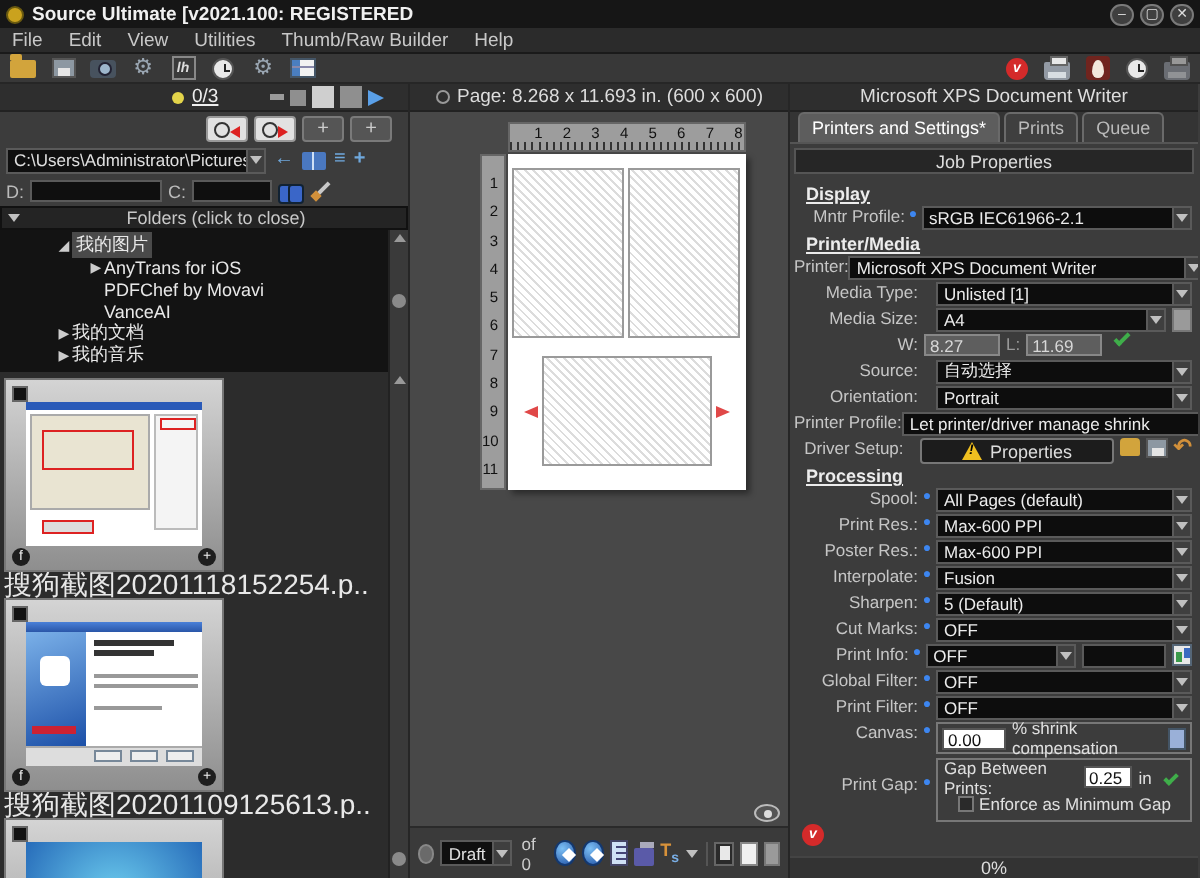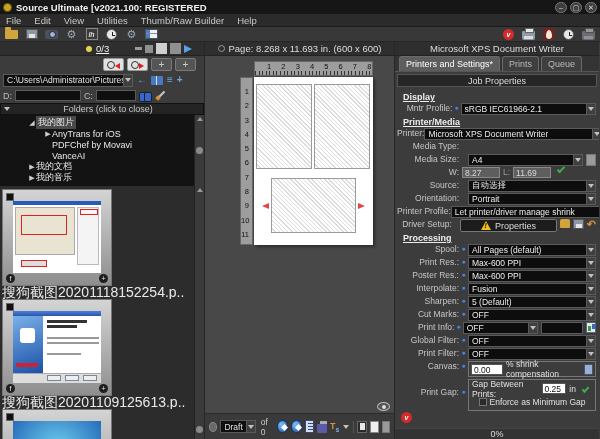--- a/index.html
+++ b/index.html
@@ -521,20 +521,26 @@
           <span class="fval">Microsoft XPS Document Writer</span>
           <span class="ddbtn">
               <i class="dd-arrow"></i>
             </span>
         </div>
       </div>
 
       <div class="frow">
         <span class="flabel">Media Type:</span>
         <span class="fdot"></span>
+        <div class="fselect">
+          <span class="fval">Unlisted [1]</span>
+          <span class="ddbtn">
+              <i class="dd-arrow"></i>
+            </span>
+        </div>
       </div>
 
       <div class="frow">
         <span class="flabel">Media Size:</span>
         <span class="fdot"></span>
         <div class="fselect">
           <span class="fval">A4</span>
           <span class="ddbtn">
               <i class="dd-arrow"></i>
             </span>

